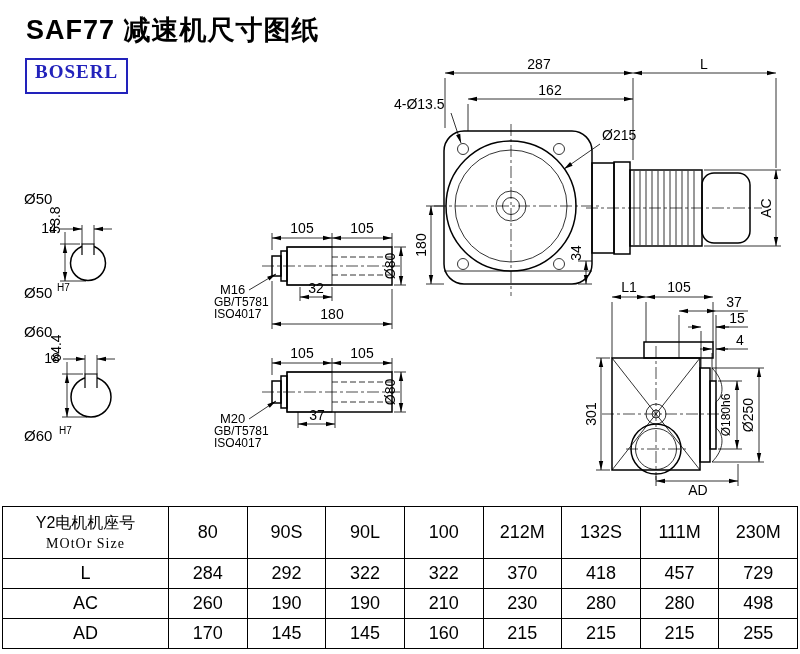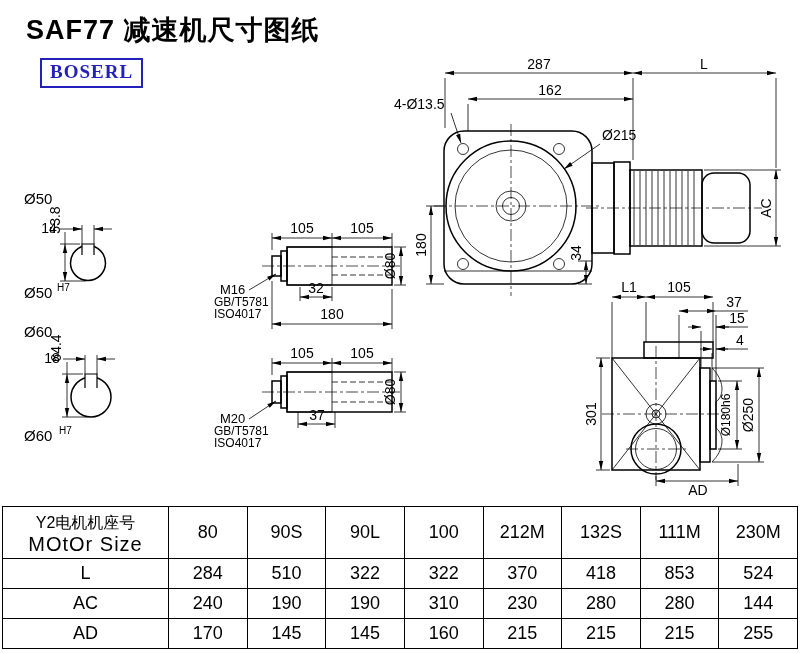--- a/index.html
+++ b/index.html
@@ -2,23 +2,23 @@
 <html><head>
 <meta charset="utf-8">
 <style>
   * { margin:0; padding:0; box-sizing:border-box; }
   html,body { background:#ffffff; }
   body { width:800px; height:654px; font-family:"Liberation Sans", sans-serif; position:relative; overflow:hidden; }
   .page { position:relative; width:688px; height:654px; background:#ffffff; }
 
   .title { position:absolute; left:26px; top:12px; font-size:27px; font-weight:bold; color:#000;
            letter-spacing:1px; font-family:"Liberation Sans", sans-serif; }
-  .logo  { position:absolute; left:40px; top:58px; border:2px solid #2222bb; color:#2222bb;
+  .logo  { position:absolute; left:25px; top:58px; border:2px solid #2222bb; color:#2222bb;
            font-family:"Liberation Serif", serif; font-size:19px; font-weight:bold;
-           padding:1px 8px 3px 8px; letter-spacing:1px; background:#fff; }
+           padding:1px 8px 9px 8px; letter-spacing:1px; background:#fff; }
 
   svg.drawing { position:absolute; left:0; top:50px; }
 
   
   .ol  { fill:none; stroke:#000; stroke-width:1.5; }
   .tl  { fill:none; stroke:#000; stroke-width:0.8; }
   .cl  { fill:none; stroke:#000; stroke-width:0.7; stroke-dasharray:12 3 3 3; }
   .hid { fill:none; stroke:#000; stroke-width:0.8; stroke-dasharray:6 3; }
   .ext { stroke:#000; stroke-width:0.8; fill:none; }
   .dim { stroke:#000; stroke-width:0.8; fill:none; marker-start:url(#arr); marker-end:url(#arr); }
@@ -33,21 +33,21 @@
 
   
   table.dims { position:absolute; left:2px; top:506px; width:796px; border-collapse:collapse;
                table-layout:fixed; border:1.5px solid #000; background:#fff; }
   table.dims td, table.dims th { border:1px solid #000; text-align:center; vertical-align:middle;
                font-weight:normal; color:#000; font-size:18px; padding:0;
                font-family:"Liberation Sans", sans-serif; }
   tr.hdr-row { height:52px; }
   tr.val-row { height:30px; }
   .hcn { font-size:16px; line-height:22px; }
-  .hen { font-family:Liberation Sans, sans-serif; font-size:20px; letter-spacing:1px; line-height:20px; }
+  .hen { font-family:Liberation Serif, serif; font-size:14px; letter-spacing:1px; line-height:20px; }
 </style>
 </head>
 <body>
 
 <div class="page">
 
   <h1 class="title">SAF77 减速机尺寸图纸</h1>
   <div class="logo">BOSERL</div>
 
   <svg class="drawing" width="800" height="455" viewBox="0 50 800 455" xmlns="http://www.w3.org/2000/svg">
@@ -300,38 +300,38 @@
       <th>90L</th>
       <th>100</th>
       <th>212M</th>
       <th>132S</th>
       <th>111M</th>
       <th>230M</th>
     </tr>
     <tr class="val-row">
       <td>L</td>
       <td>284</td>
-      <td>510</td>
+      <td>292</td>
       <td>322</td>
       <td>322</td>
       <td>370</td>
       <td>418</td>
-      <td>853</td>
-      <td>524</td>
+      <td>457</td>
+      <td>729</td>
     </tr>
     <tr class="val-row">
       <td>AC</td>
-      <td>240</td>
+      <td>260</td>
       <td>190</td>
       <td>190</td>
-      <td>310</td>
+      <td>210</td>
       <td>230</td>
       <td>280</td>
       <td>280</td>
-      <td>144</td>
+      <td>498</td>
     </tr>
     <tr class="val-row">
       <td>AD</td>
       <td>170</td>
       <td>145</td>
       <td>145</td>
       <td>160</td>
       <td>215</td>
       <td>215</td>
       <td>215</td>

